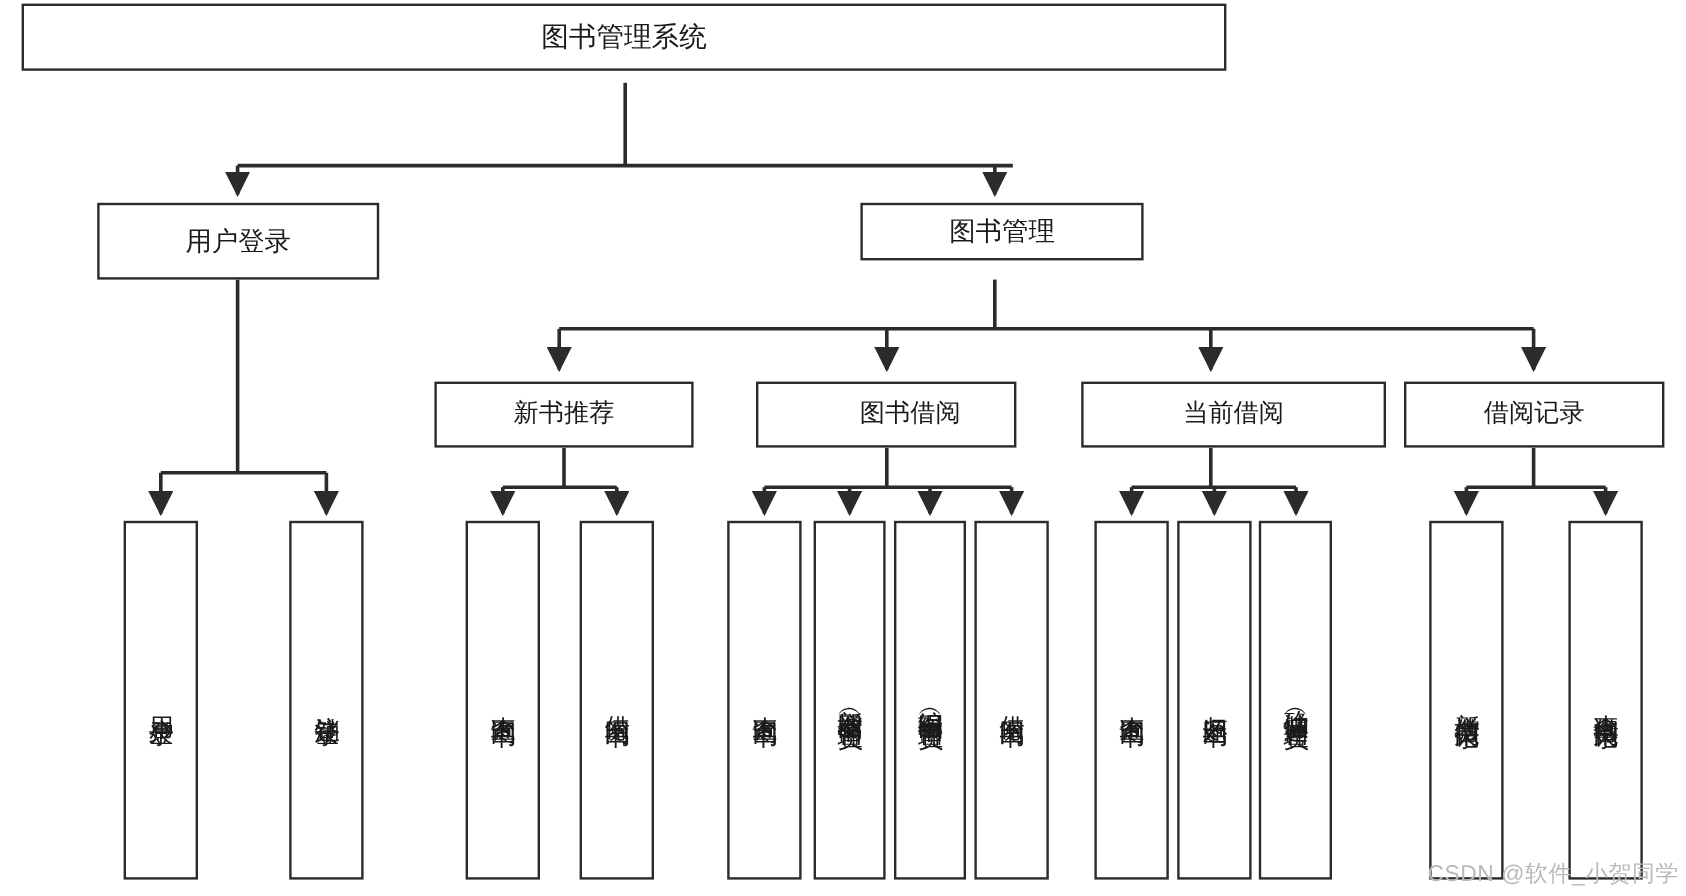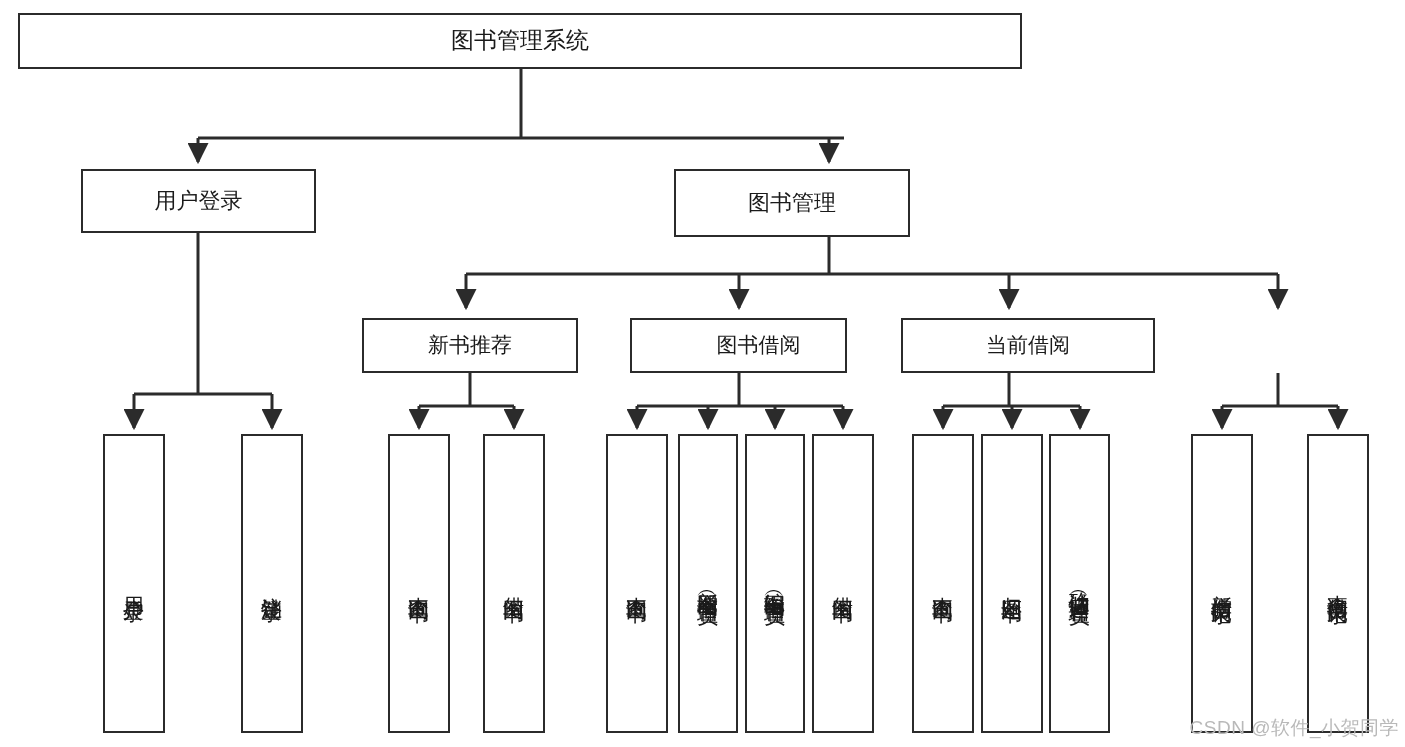--- a/index.html
+++ b/index.html
@@ -114,39 +114,42 @@
       <path d="M 1012 406 L 1012 428" marker-end="url(#arrow)"></path>
       <path d="M 1080 406 L 1080 428" marker-end="url(#arrow)"></path>
 
       <path d="M 1278 373 L 1278 406"></path>
       <path d="M 1222 406 L 1338 406"></path>
       <path d="M 1222 406 L 1222 428" marker-end="url(#arrow)"></path>
       <path d="M 1338 406 L 1338 428" marker-end="url(#arrow)"></path>
     </g>
   </svg>
 
-  <div class="node node-root" style="left:18px; top:13px; width:1004px; height:56px;">
+  <div class="node node-root" style="left:18px; top:3px; width:1004px; height:56px;">
     <span class="lbl">图书管理系统</span>
   </div>
 
   <div class="node node-l2" style="left:81px; top:169px; width:235px; height:64px;">
     <span class="lbl">用户登录</span>
   </div>
-  <div class="node node-l2" style="left:674px; top:169px; width:236px; height:68px;">
+  <div class="node node-l2" style="left:717px; top:169px; width:236px; height:48px;">
     <span class="lbl">图书管理</span>
   </div>
 
   <div class="node node-l3" style="left:362px; top:318px; width:216px; height:55px;">
     <span class="lbl">新书推荐</span>
   </div>
   <div class="node node-l3" style="left:630px; top:318px; width:217px; height:55px;padding-left:40px;">
     <span class="lbl">图书借阅</span>
   </div>
   <div class="node node-l3" style="left:901px; top:318px; width:254px; height:55px;">
     <span class="lbl">当前借阅</span>
+  </div>
+  <div class="node node-l3" style="left:1170px; top:318px; width:217px; height:55px;">
+    <span class="lbl">借阅记录</span>
   </div>
 
   <div class="node node-leaf" style="left:103px; top:434px; width:62px; height:299px;">
     <span class="lbl">用户登录</span>
   </div>
   <div class="node node-leaf" style="left:241px; top:434px; width:62px; height:299px;">
     <span class="lbl">注销登录</span>
   </div>
 
   <div class="node node-leaf" style="left:388px; top:434px; width:62px; height:299px;">

